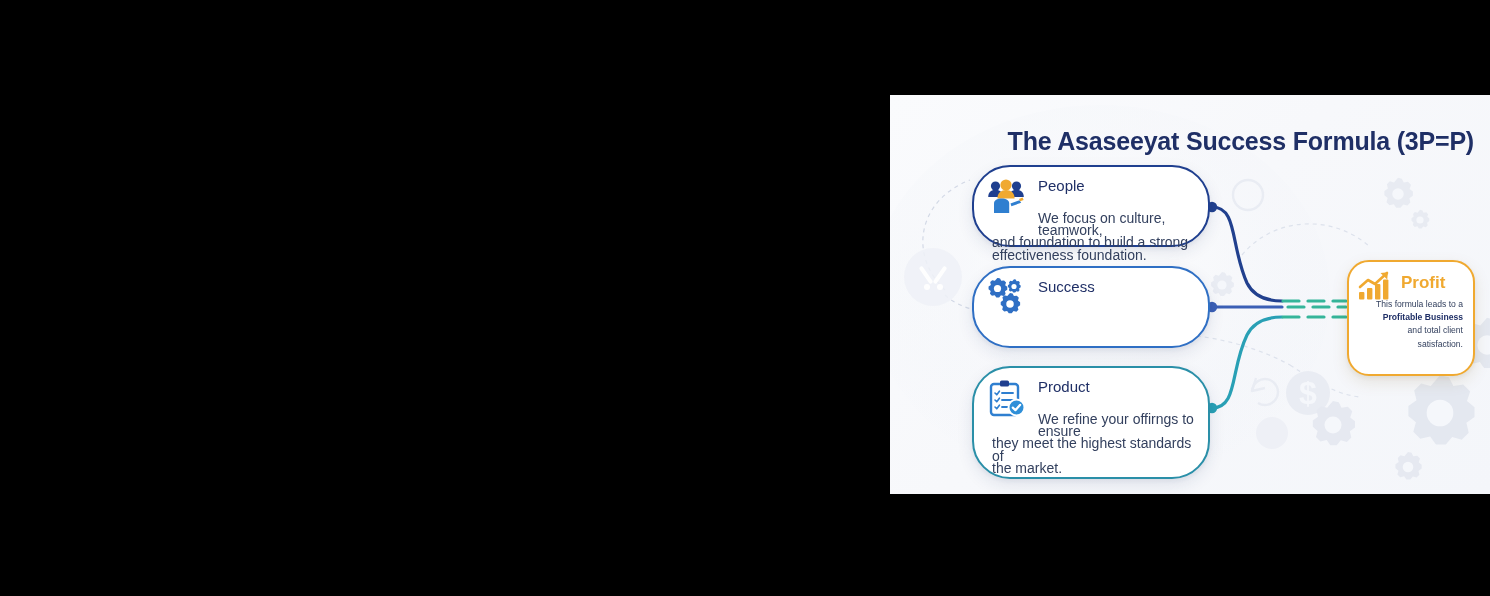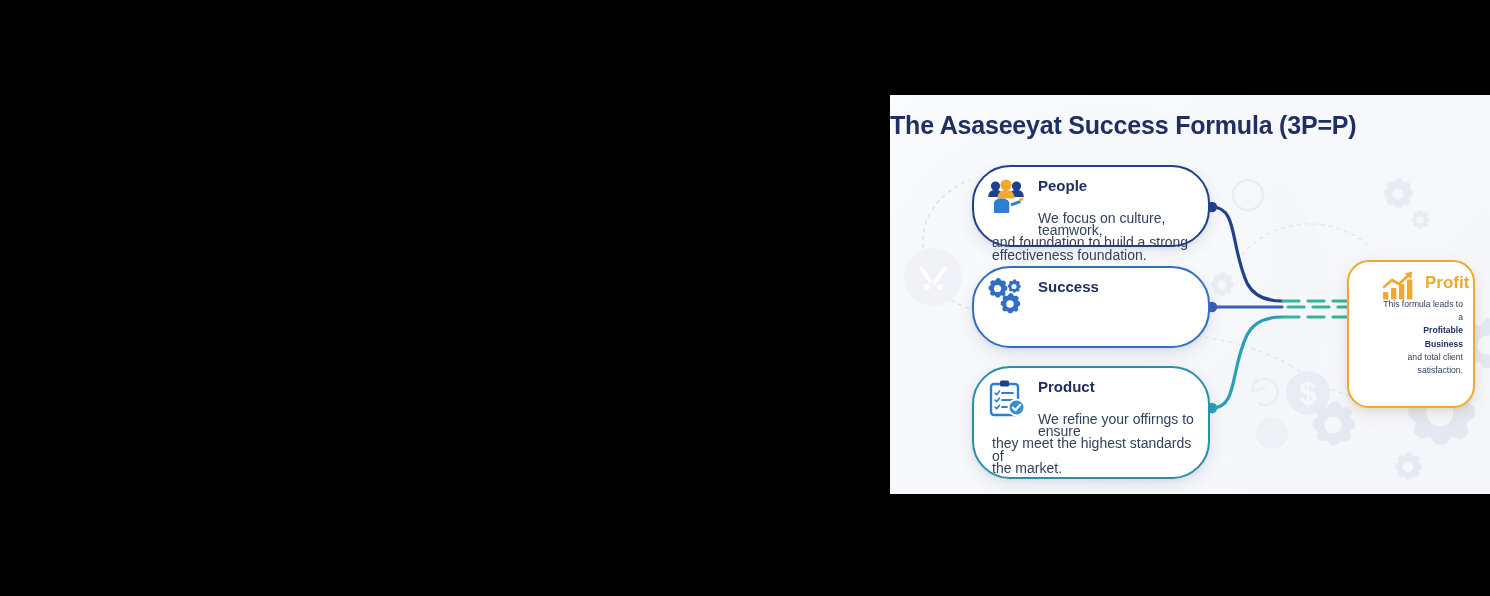--- a/index.html
+++ b/index.html
@@ -36,23 +36,23 @@
     position: absolute;
     left: 0; top: 0;
     width: 600px; height: 399px;
     pointer-events: none;
   }
 
   
   #title {
     position: absolute;
     left: 0;
-    top: 16px;
+    top: 32px;
     width: 584px;
-    text-align: left;
+    text-align: right;
     font-size: 25px;
     font-weight: bold;
     color: #1f2f66;
     letter-spacing: -0.2px;
     white-space: nowrap;
   }
 
   
   #connectors {
     position: absolute;
@@ -84,48 +84,47 @@
     position: absolute;
     left: 12px;
     top: 10px;
     width: 40px;
     height: 40px;
   }
 
   .card-title {
     margin-left: 50px;
     font-size: 15px;
-    font-weight: bold;
+    font-weight: normal;
     color: #1f2f66;
     line-height: 17px;
     padding-top: 1px;
   }
 
   .card-desc {
     font-size: 14px;
     color: #33405e;
     line-height: 12.2px;
     margin-top: 18px;
   }
   .card-desc .line-1 { display: block; margin-left: 50px; }
   .card-desc .line-n { display: block; margin-left: 4px; }
 
   
   .card-profit {
     position: absolute;
     left: 457px;
     top: 165px;
     width: 128px;
-    height: 148px;
+    height: 116px;
     box-sizing: border-box;
     background: #ffffff;
     border: 2px solid #f0a930;
     border-radius: 22px;
     box-shadow: 0 6px 16px rgba(120,90,20,0.13), 0 2px 4px rgba(120,90,20,0.07);
-    padding-left: 24px;
   }
   .profit-inner {
     position: relative;
     padding: 9px 10px 8px 10px;
     height: 100%;
     box-sizing: border-box;
   }
   .profit-icon {
     position: absolute;
     left: 9px;

